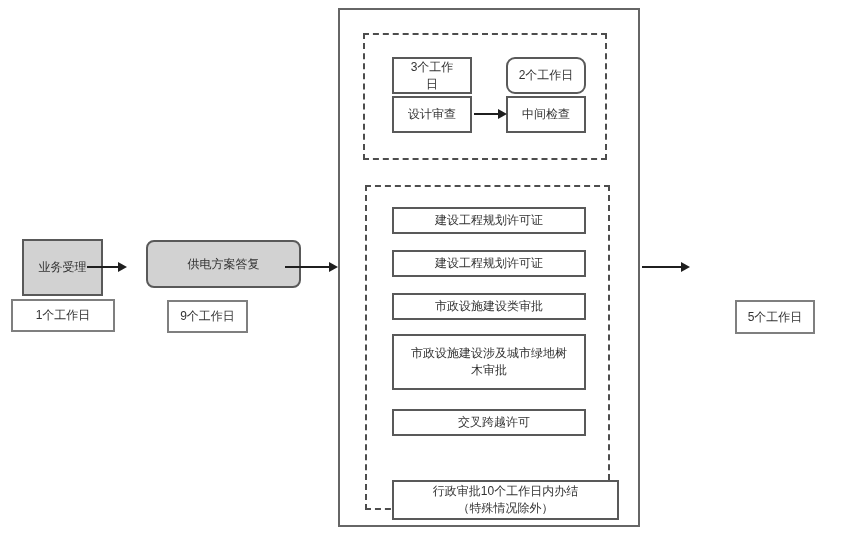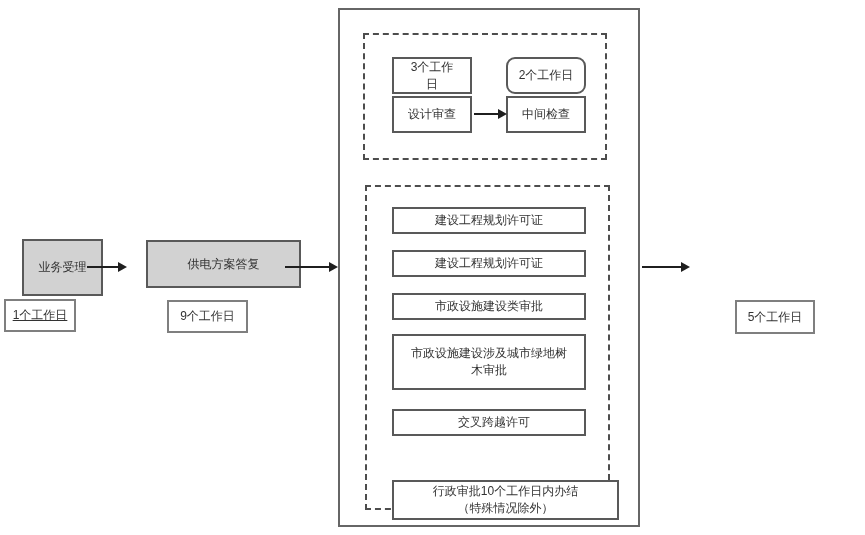--- a/index.html
+++ b/index.html
@@ -79,28 +79,28 @@
   }
 </style>
 </head>
 <body>
 
 <div id="canvas">
 
   <div class="abs stage-box" style="left:4px; top:239px; width:81px; height:57px;">
     <span>业务受理</span>
   </div>
-  <div class="abs duration-box" style="left:4px; top:299px; width:72px; height:33px;text-decoration:underline;">
+  <div class="abs duration-box" style="left:11px; top:299px; width:104px; height:33px;">
     <span>1个工作日</span>
   </div>
 
   <div class="abs hline" style="left:87px; top:266px; width:32px;"></div>
   <div class="abs arrowhead" style="left:118px; top:262px;"></div>
 
-  <div class="abs stage-box" style="left:128px; top:240px; width:155px; height:48px;">
+  <div class="abs stage-box" style="left:128px; top:240px; width:155px; height:48px;border-radius:8px;">
     <span>供电方案答复</span>
   </div>
   <div class="abs duration-box" style="left:167px; top:300px; width:81px; height:33px;">
     <span>9个工作日</span>
   </div>
 
   <div class="abs hline" style="left:285px; top:266px; width:45px;"></div>
   <div class="abs arrowhead" style="left:329px; top:262px;"></div>
 
   <div class="abs container-box" style="left:338px; top:8px; width:302px; height:519px;"></div>

